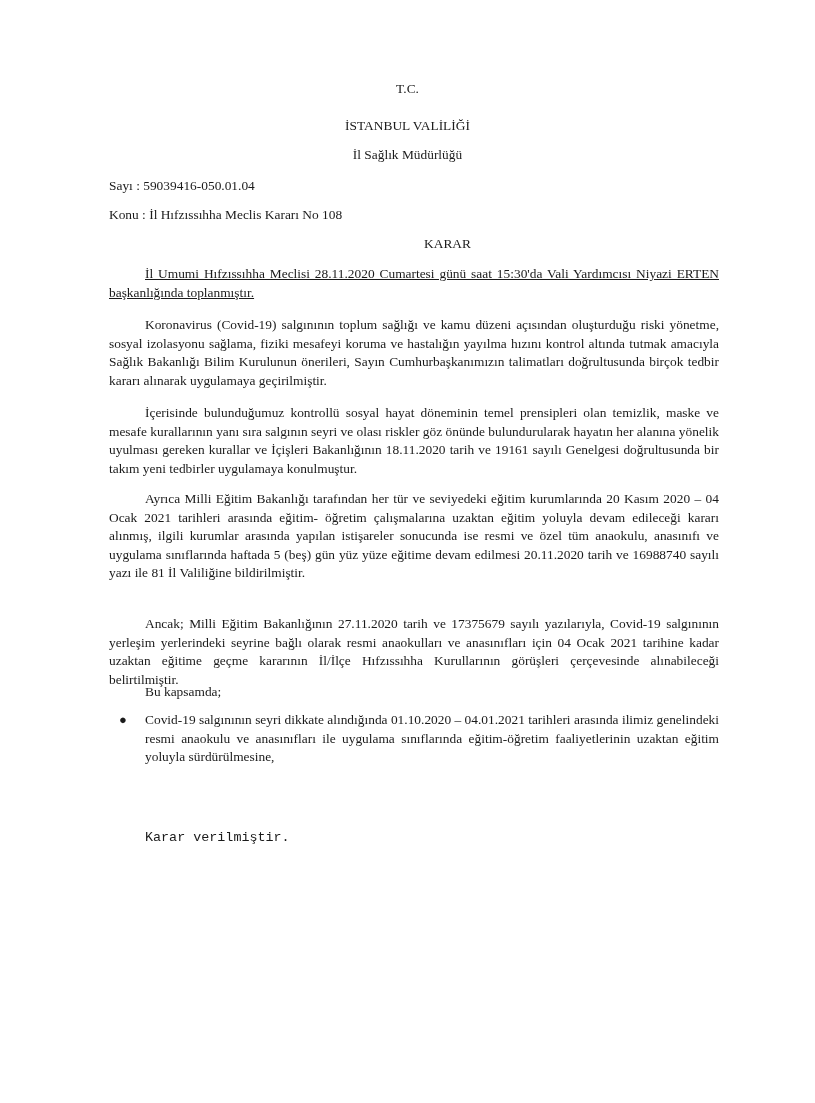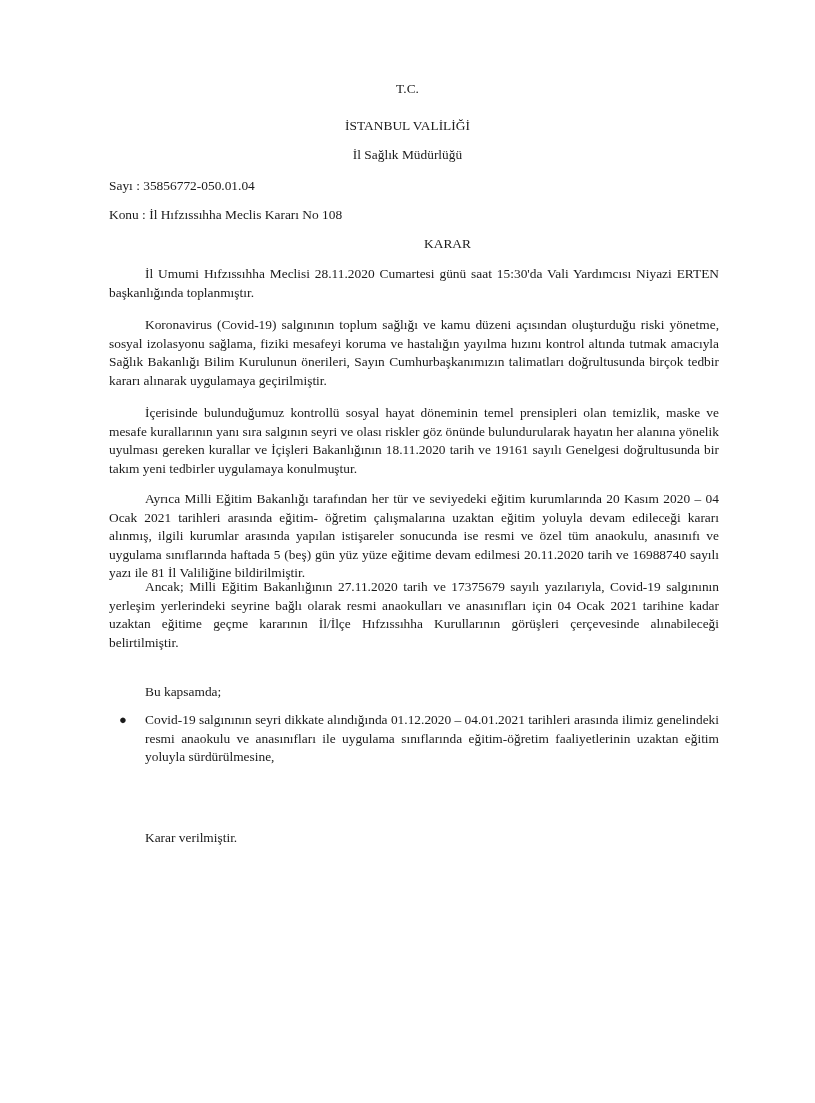--- a/index.html
+++ b/index.html
@@ -62,32 +62,32 @@
   </style>
 </head>
 <body>
 
 <div class="page">
 
   <div class="center" style="top:80px;">T.C.</div>
   <div class="center" style="top:146px;">İl Sağlık Müdürlüğü</div>
   <div class="center" style="top:117px;">İSTANBUL VALİLİĞİ</div>
 
-  <div class="line" style="top:177px;">Sayı : 35856772-050.01.04</div>
+  <div class="line" style="top:177px;">Sayı : 59039416-050.01.04</div>
   <div class="line" style="top:206px;text-align:center;">Konu : İl Hıfzıssıhha Meclis Kararı No 108</div>
 
   <div class="center" style="top:235px;margin-left:40px;">KARAR</div>
 
-  <div class="para" style="top:265px;">İl Umumi Hıfzıssıhha Meclisi 28.11.2020 Cumartesi günü saat 15:30'da Vali Yardımcısı Niyazi ERTEN başkanlığında toplanmıştır.</div>
+  <div class="para" style="top:265px;text-decoration:underline;">İl Umumi Hıfzıssıhha Meclisi 28.11.2020 Cumartesi günü saat 15:30'da Vali Yardımcısı Niyazi ERTEN başkanlığında toplanmıştır.</div>
   <div class="para" style="top:316px;">Koronavirus (Covid-19) salgınının toplum sağlığı ve kamu düzeni açısından oluşturduğu riski yönetme, sosyal izolasyonu sağlama, fiziki mesafeyi koruma ve hastalığın yayılma hızını kontrol altında tutmak amacıyla Sağlık Bakanlığı Bilim Kurulunun önerileri, Sayın Cumhurbaşkanımızın talimatları doğrultusunda birçok tedbir kararı alınarak uygulamaya geçirilmiştir.</div>
   <div class="para" style="top:404px;">İçerisinde bulunduğumuz kontrollü sosyal hayat döneminin temel prensipleri olan temizlik, maske ve mesafe kurallarının yanı sıra salgının seyri ve olası riskler göz önünde bulundurularak hayatın her alanına yönelik uyulması gereken kurallar ve İçişleri Bakanlığının 18.11.2020 tarih ve 19161 sayılı Genelgesi doğrultusunda bir takım yeni tedbirler uygulamaya konulmuştur.</div>
   <div class="para" style="top:490px;">Ayrıca Milli Eğitim Bakanlığı tarafından her tür ve seviyedeki eğitim kurumlarında 20 Kasım 2020 – 04 Ocak 2021 tarihleri arasında eğitim- öğretim çalışmalarına uzaktan eğitim yoluyla devam edileceği kararı alınmış, ilgili kurumlar arasında yapılan istişareler sonucunda ise resmi ve özel tüm anaokulu, anasınıfı ve uygulama sınıflarında haftada 5 (beş) gün yüz yüze eğitime devam edilmesi 20.11.2020 tarih ve 16988740 sayılı yazı ile 81 İl Valiliğine bildirilmiştir.</div>
-  <div class="para" style="top:578px;">Ancak; Milli Eğitim Bakanlığının 27.11.2020 tarih ve 17375679 sayılı yazılarıyla, Covid-19 salgınının yerleşim yerlerindeki seyrine bağlı olarak resmi anaokulları ve anasınıfları için 04 Ocak 2021 tarihine kadar uzaktan eğitime geçme kararının İl/İlçe Hıfzıssıhha Kurullarının görüşleri çerçevesinde alınabileceği belirtilmiştir.</div>
+  <div class="para" style="top:615px;">Ancak; Milli Eğitim Bakanlığının 27.11.2020 tarih ve 17375679 sayılı yazılarıyla, Covid-19 salgınının yerleşim yerlerindeki seyrine bağlı olarak resmi anaokulları ve anasınıfları için 04 Ocak 2021 tarihine kadar uzaktan eğitime geçme kararının İl/İlçe Hıfzıssıhha Kurullarının görüşleri çerçevesinde alınabileceği belirtilmiştir.</div>
   <div class="para" style="top:683px;">Bu kapsamda;</div>
 
   <div class="bullet-block" style="top:711px;">
     <span class="bullet-dot">●</span>
-    <div class="bullet-text">Covid-19 salgınının seyri dikkate alındığında 01.12.2020 – 04.01.2021 tarihleri arasında ilimiz genelindeki resmi anaokulu ve anasınıfları ile uygulama sınıflarında eğitim-öğretim faaliyetlerinin uzaktan eğitim yoluyla sürdürülmesine,</div>
+    <div class="bullet-text">Covid-19 salgınının seyri dikkate alındığında 01.10.2020 – 04.01.2021 tarihleri arasında ilimiz genelindeki resmi anaokulu ve anasınıfları ile uygulama sınıflarında eğitim-öğretim faaliyetlerinin uzaktan eğitim yoluyla sürdürülmesine,</div>
   </div>
 
-  <div class="para" style="top:829px;">Karar verilmiştir.</div>
+  <div class="para" style="top:829px;font-family:Liberation Mono, monospace;">Karar verilmiştir.</div>
 
 </div>
 
 </body></html>

